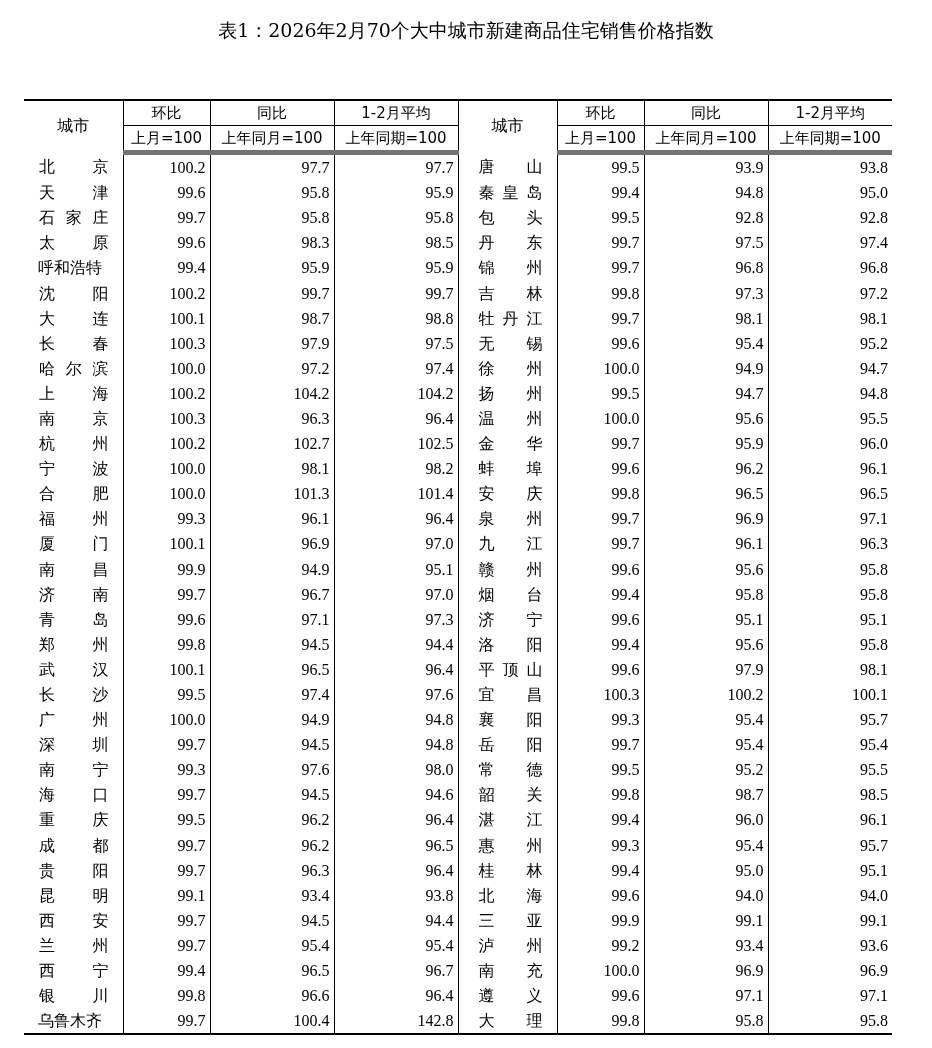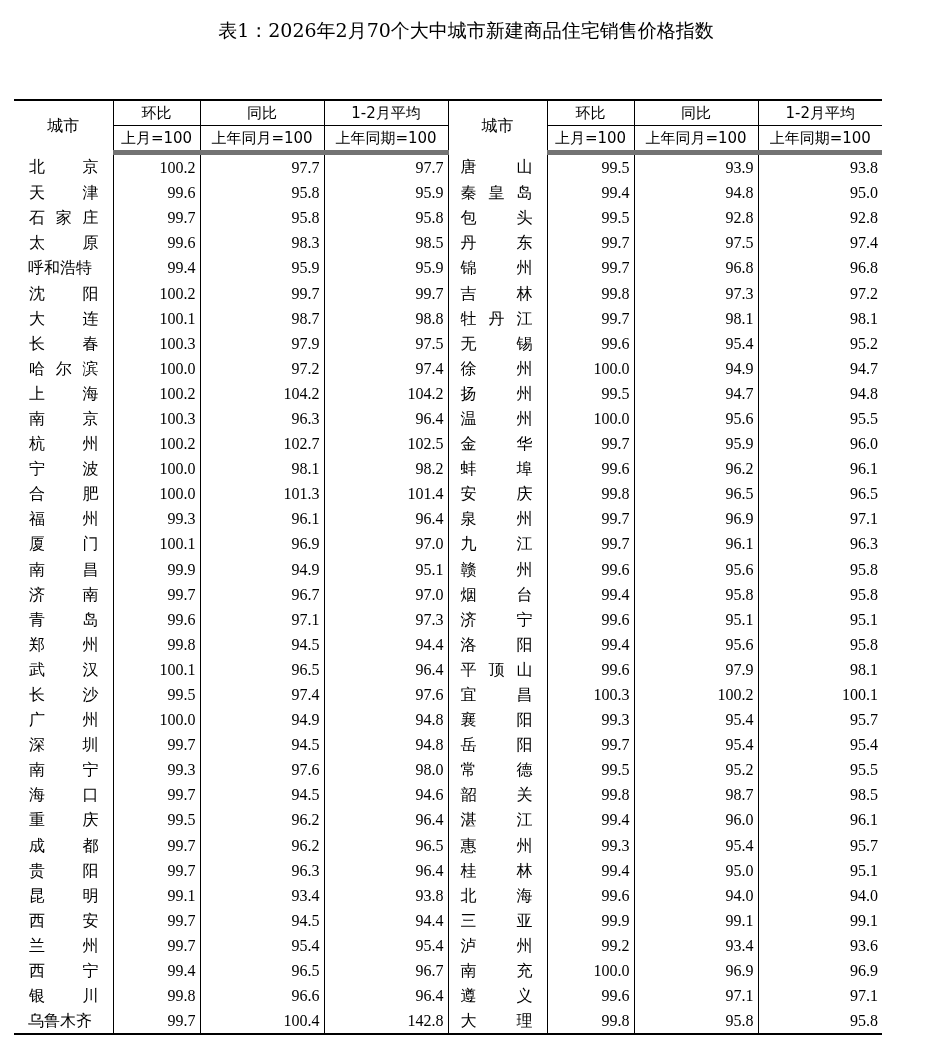--- a/index.html
+++ b/index.html
@@ -3,21 +3,21 @@
 <meta charset="utf-8">
 <style>
   html, body { margin: 0; padding: 0; background: #ffffff; }
   body { width: 932px; height: 1048px; position: relative; overflow: hidden; color: #000; }
   .title {
     position: absolute; left: 0; top: 18px; width: 932px; text-align: center;
     font-family: "DejaVu Serif", "Liberation Serif", serif; font-weight: normal; font-size: 19px;
     letter-spacing: 0px;
   }
   table.idx {
-    position: absolute; left: 14px; top: 99px; width: 868px;
+    position: absolute; left: 24px; top: 99px; width: 868px;
     border-collapse: collapse; table-layout: fixed;
     font-family: "Liberation Serif", serif; font-size: 16px;
   }
   table.idx col.city { width: 99px; }
   table.idx col.hb { width: 87px; }
   table.idx col.tb { width: 124px; }
   table.idx col.av { width: 124px; }
   table.idx thead tr.h1 th { border-top: 2px solid #000; }
   table.idx th {
     font-weight: normal; height: 24px; padding: 0; text-align: center;
@@ -31,21 +31,21 @@
   table.idx td {
     height: 25.1px; padding: 0; line-height: 25px;
     border-right: 1px solid #000;
   }
   table.idx td.num { text-align: right; padding-right: 4px; }
   table.idx td.name {
     font-family: "DejaVu Sans", sans-serif; font-size: 16px;
     text-align: justify; text-align-last: justify; padding: 0 14px 0 15px;
     letter-spacing: 0;
   }
-  table.idx td.name.right-half { padding-left: 12px; padding-right: 14px; margin-left: 33px; }
+  table.idx td.name.right-half { padding-left: 20px; padding-right: 14px; margin-left: 33px; }
   table.idx td.last { border-right: none; }
   table.idx tbody tr:last-child td { border-bottom: 2px solid #000; }
 </style>
 </head>
 <body>
 
 <div class="title">表1：2026年2月70个大中城市新建商品住宅销售价格指数</div>
 
 <table class="idx">
   <colgroup>

